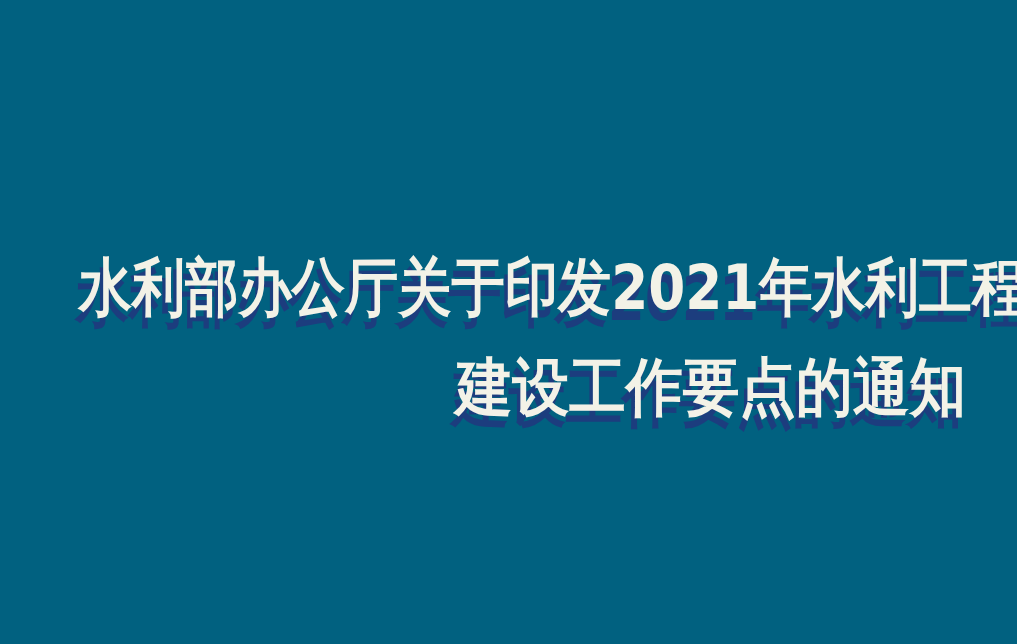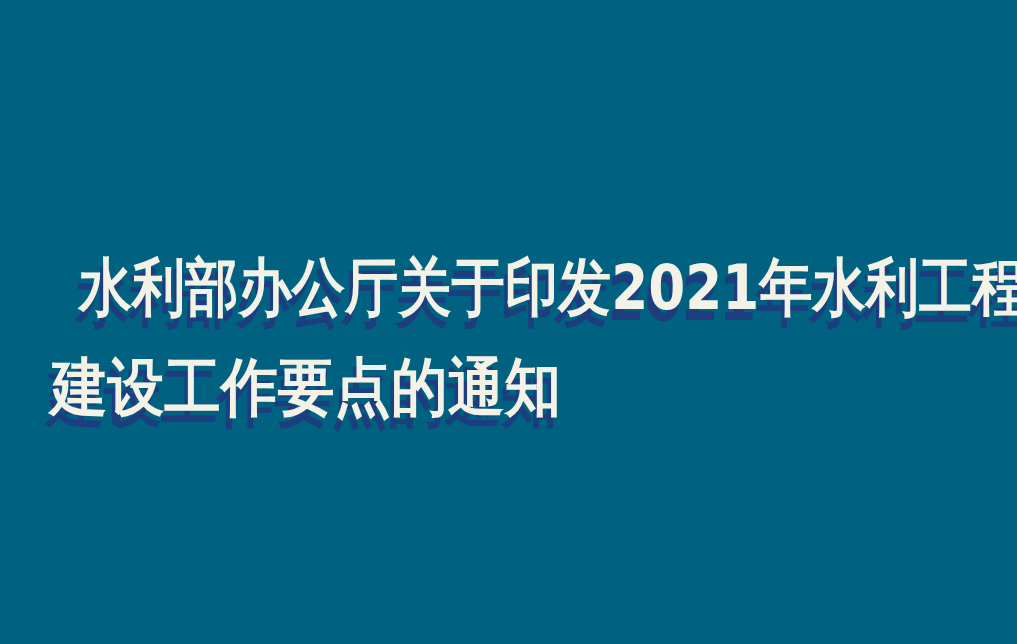--- a/index.html
+++ b/index.html
@@ -54,18 +54,18 @@
     line-height: 100px;
     transform: scaleX(0.90);
     transform-origin: center center;
   }
 </style>
 </head>
 <body>
 
 <div class="banner" style="background-color: rgb(1, 97, 128);">
 
-  <div class="title-block" style="text-align: left;">
+  <div class="title-block" style="text-align: right;">
     <span class="title-line title-line--primary" style="color: rgb(243, 242, 231); text-shadow: rgb(28, 61, 126) -4px 11px 0px;">水利部办公厅关于印发2021年水利工程</span>
     <span class="title-line title-line--secondary" style="color: rgb(243, 242, 231); text-shadow: rgb(28, 61, 126) -4px 11px 0px;">建设工作要点的通知</span>
   </div>
 
 </div>
 
 </body></html>

